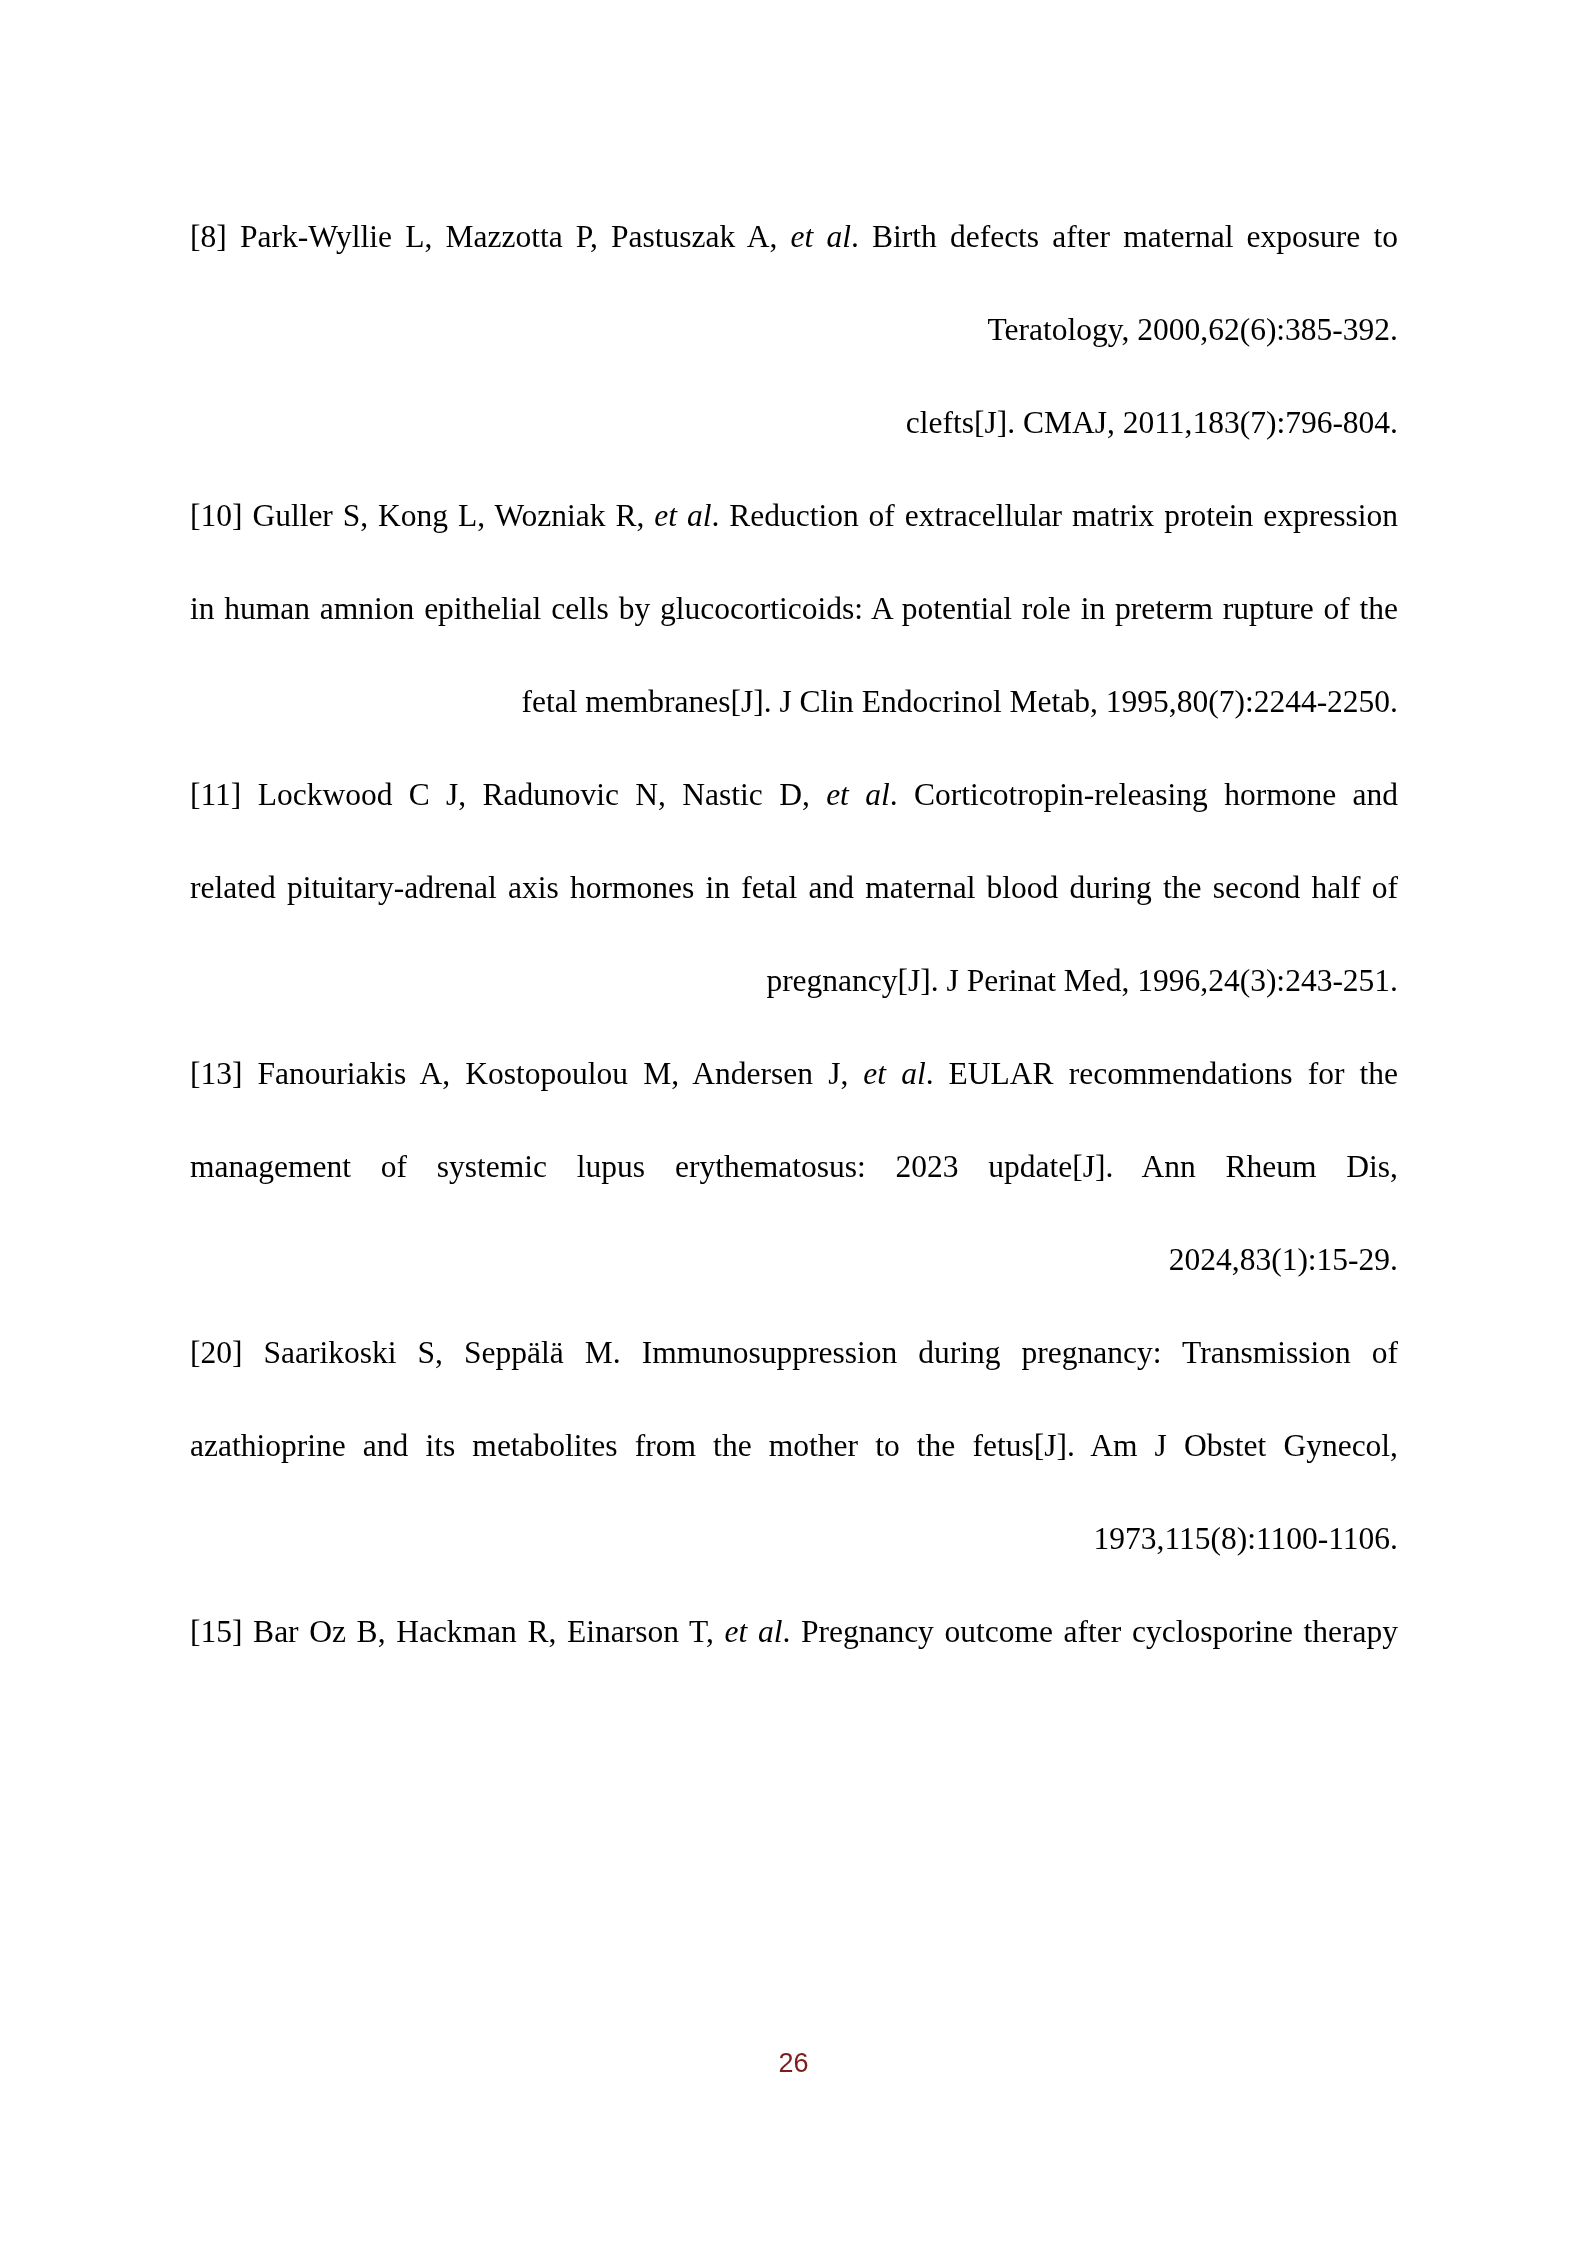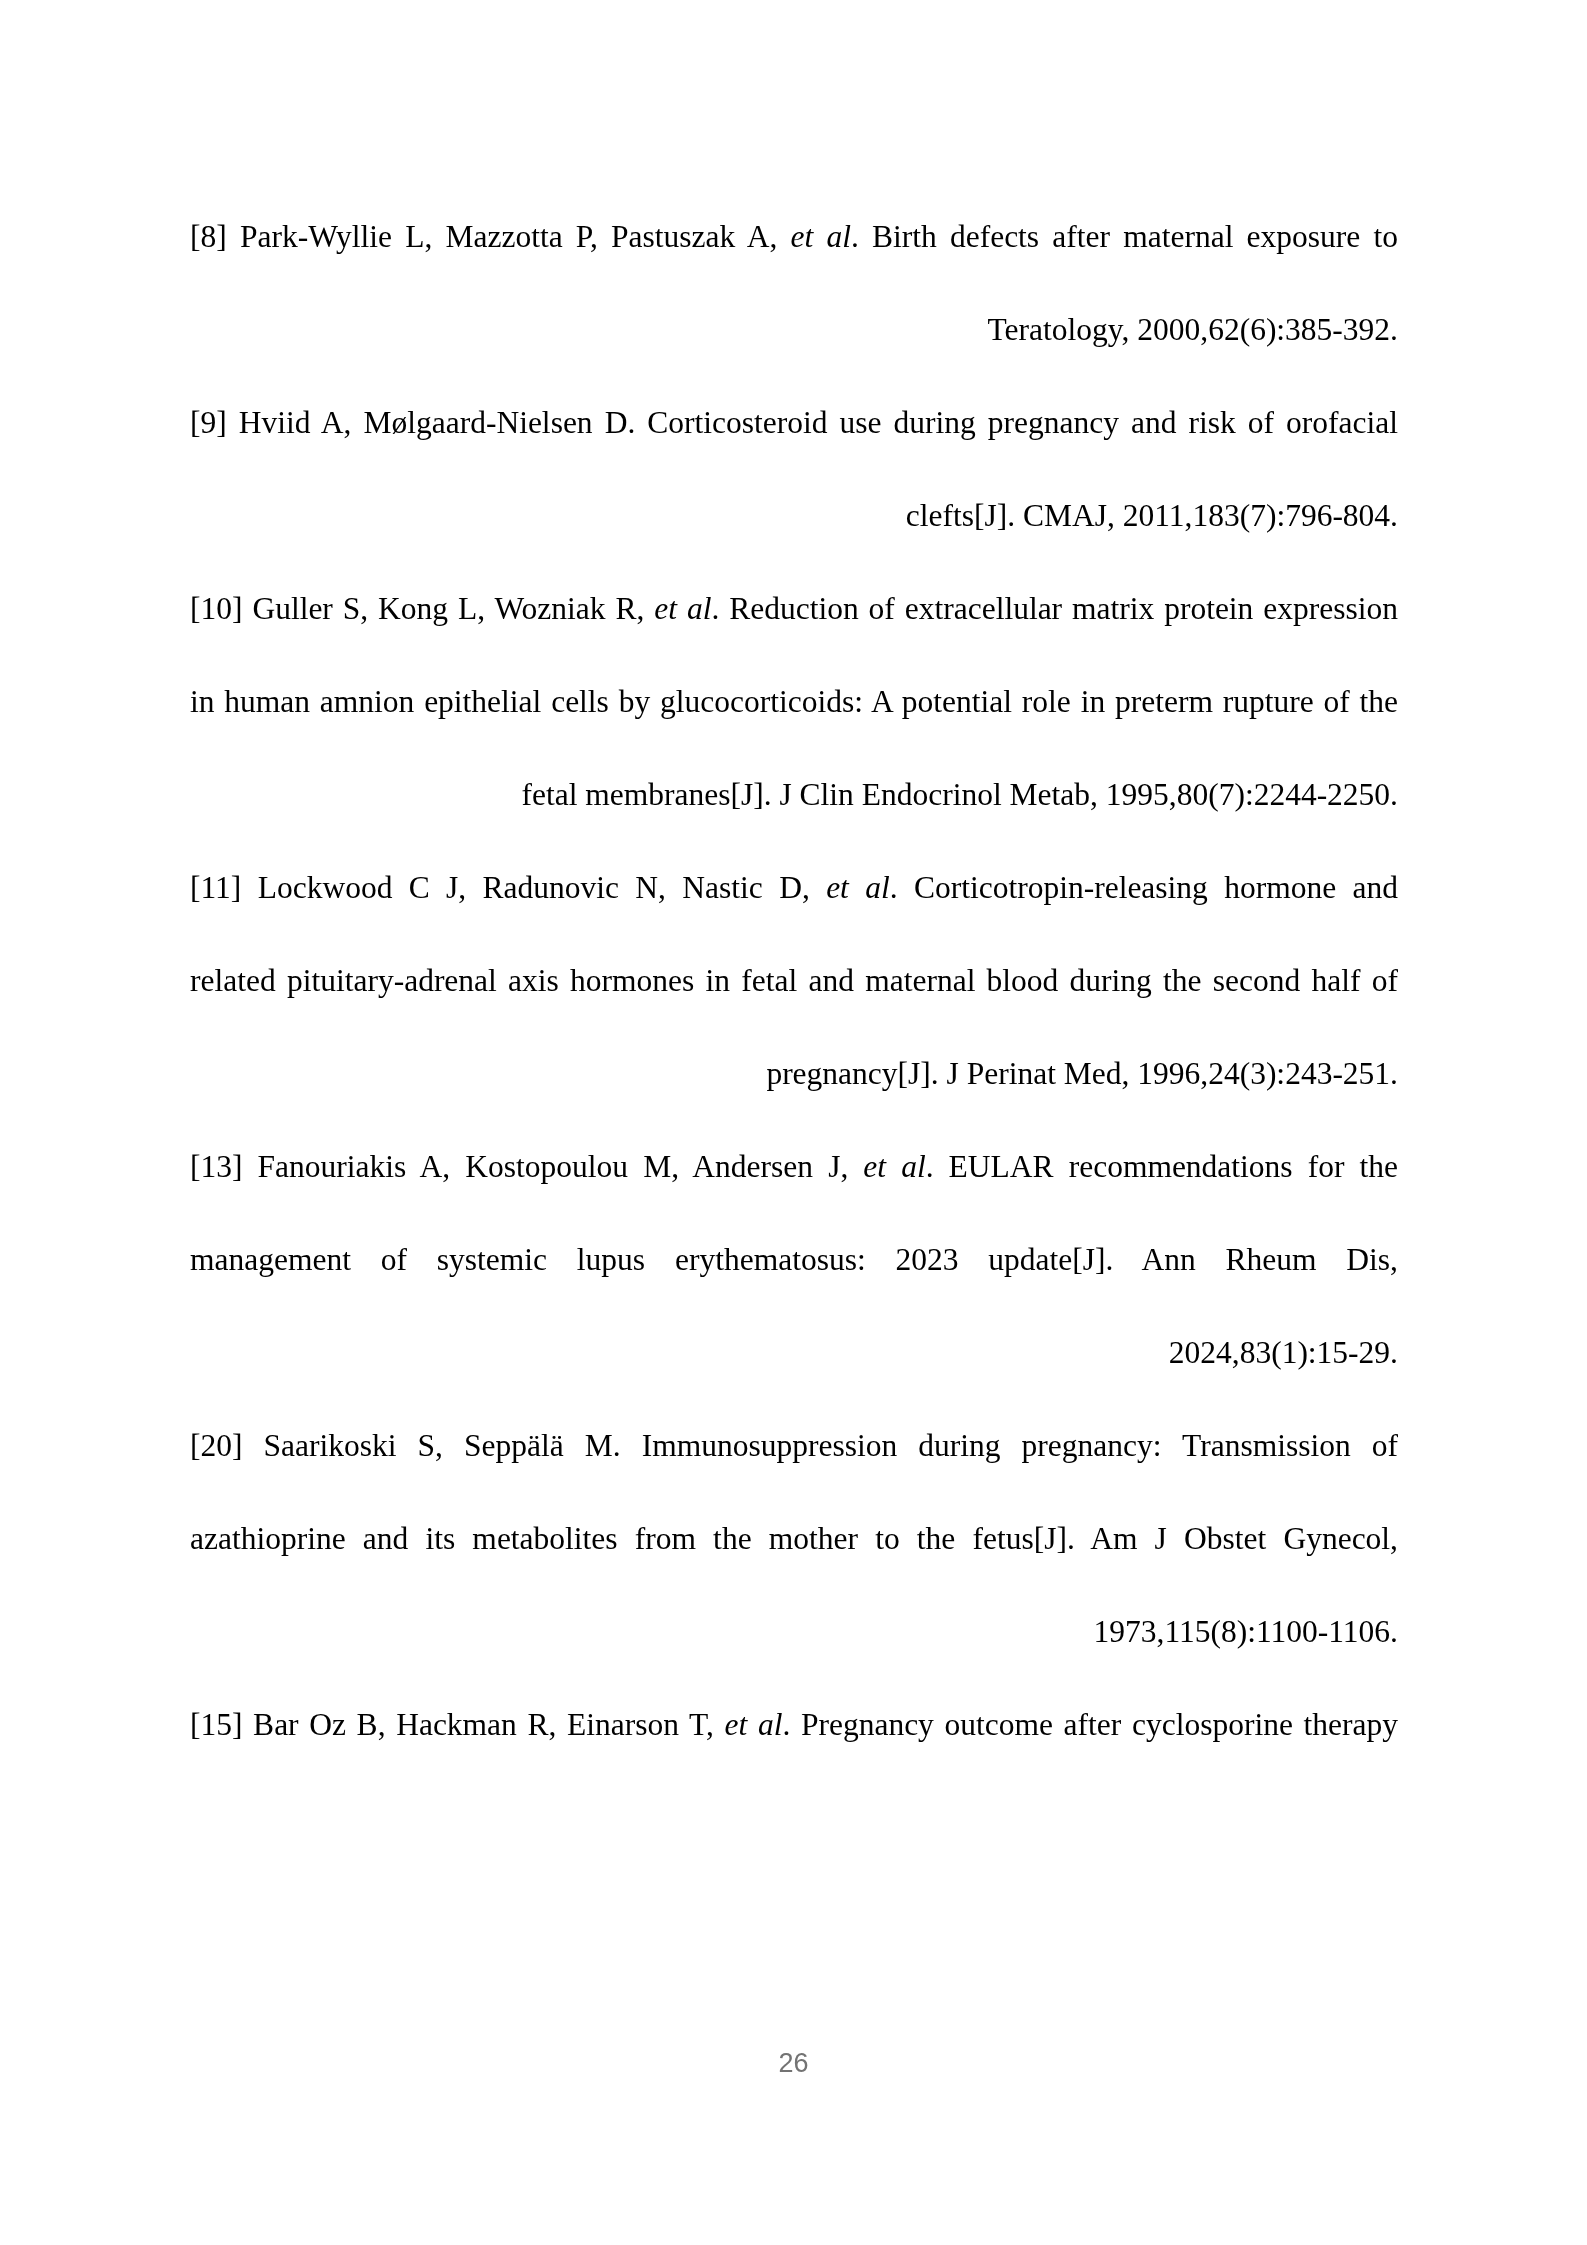--- a/index.html
+++ b/index.html
@@ -44,34 +44,33 @@
   .footer {
     position: absolute;
     left: 0;
     right: 0;
     top: 2042px;
     height: 42px;
     line-height: 42px;
     text-align: center;
     font-family: "Liberation Sans", "DejaVu Sans", sans-serif;
     font-size: 27px;
-    color: #737373;
+    color: #7f1d1d;
   }
 </style>
 </head>
 <body>
 
 <div class="page">
   <main class="content" id="references-list">
       <div class="ref">
         <div class="line just"><span>[8] Park-Wyllie L, Mazzotta P, Pastuszak A, </span><em>et al</em><span>. Birth defects after maternal exposure to</span></div>
         <div class="line"><span>Teratology, 2000,62(6):385-392.</span></div>
       </div>
       <div class="ref">
-        <div class="line just"><span>[9] Hviid A, Mølgaard-Nielsen D. Corticosteroid use during pregnancy and risk of orofacial</span></div>
         <div class="line"><span>clefts[J]. CMAJ, 2011,183(7):796-804.</span></div>
       </div>
       <div class="ref">
         <div class="line just"><span>[10] Guller S, Kong L, Wozniak R, </span><em>et al</em><span>. Reduction of extracellular matrix protein expression</span></div>
         <div class="line just"><span>in human amnion epithelial cells by glucocorticoids: A potential role in preterm rupture of the</span></div>
         <div class="line"><span>fetal membranes[J]. J Clin Endocrinol Metab, 1995,80(7):2244-2250.</span></div>
       </div>
       <div class="ref">
         <div class="line just"><span>[11] Lockwood C J, Radunovic N, Nastic D, </span><em>et al</em><span>. Corticotropin-releasing hormone and</span></div>
         <div class="line just"><span>related pituitary-adrenal axis hormones in fetal and maternal blood during the second half of</span></div>

